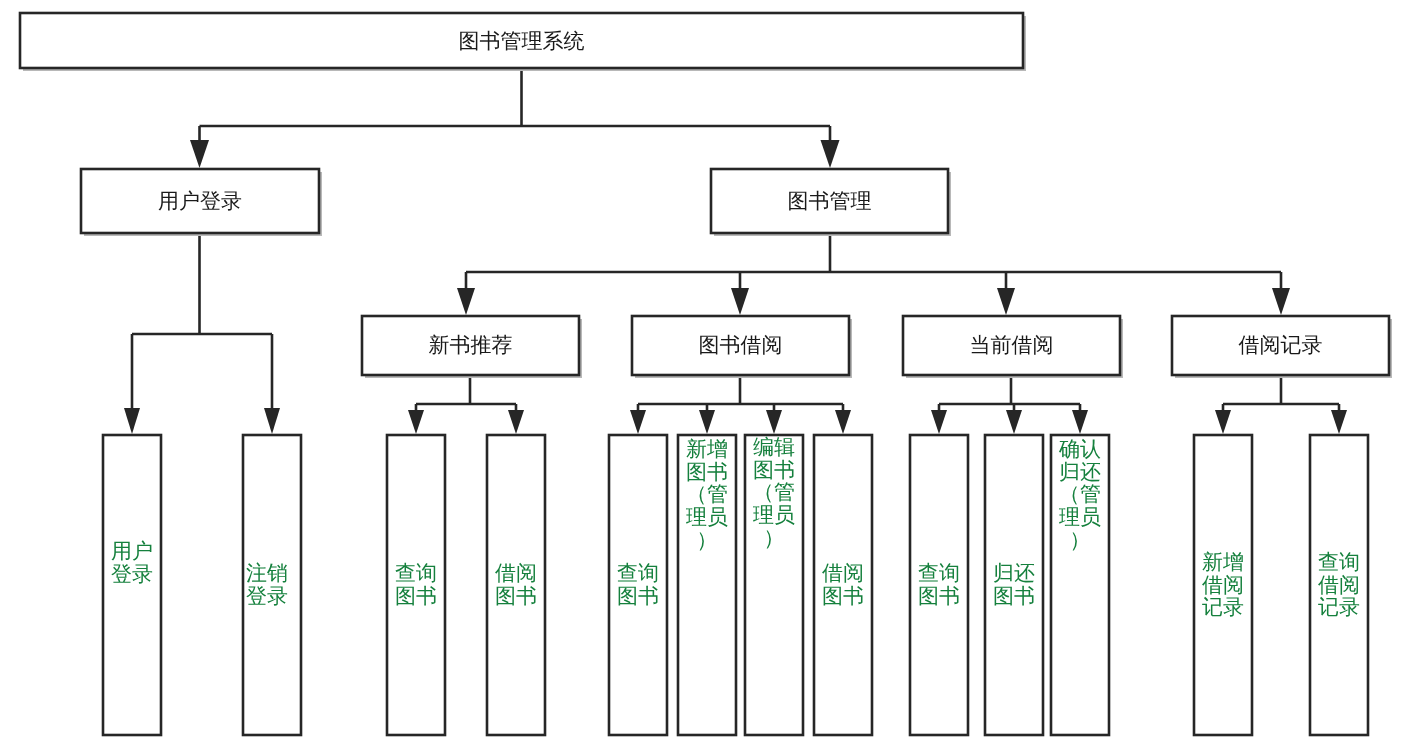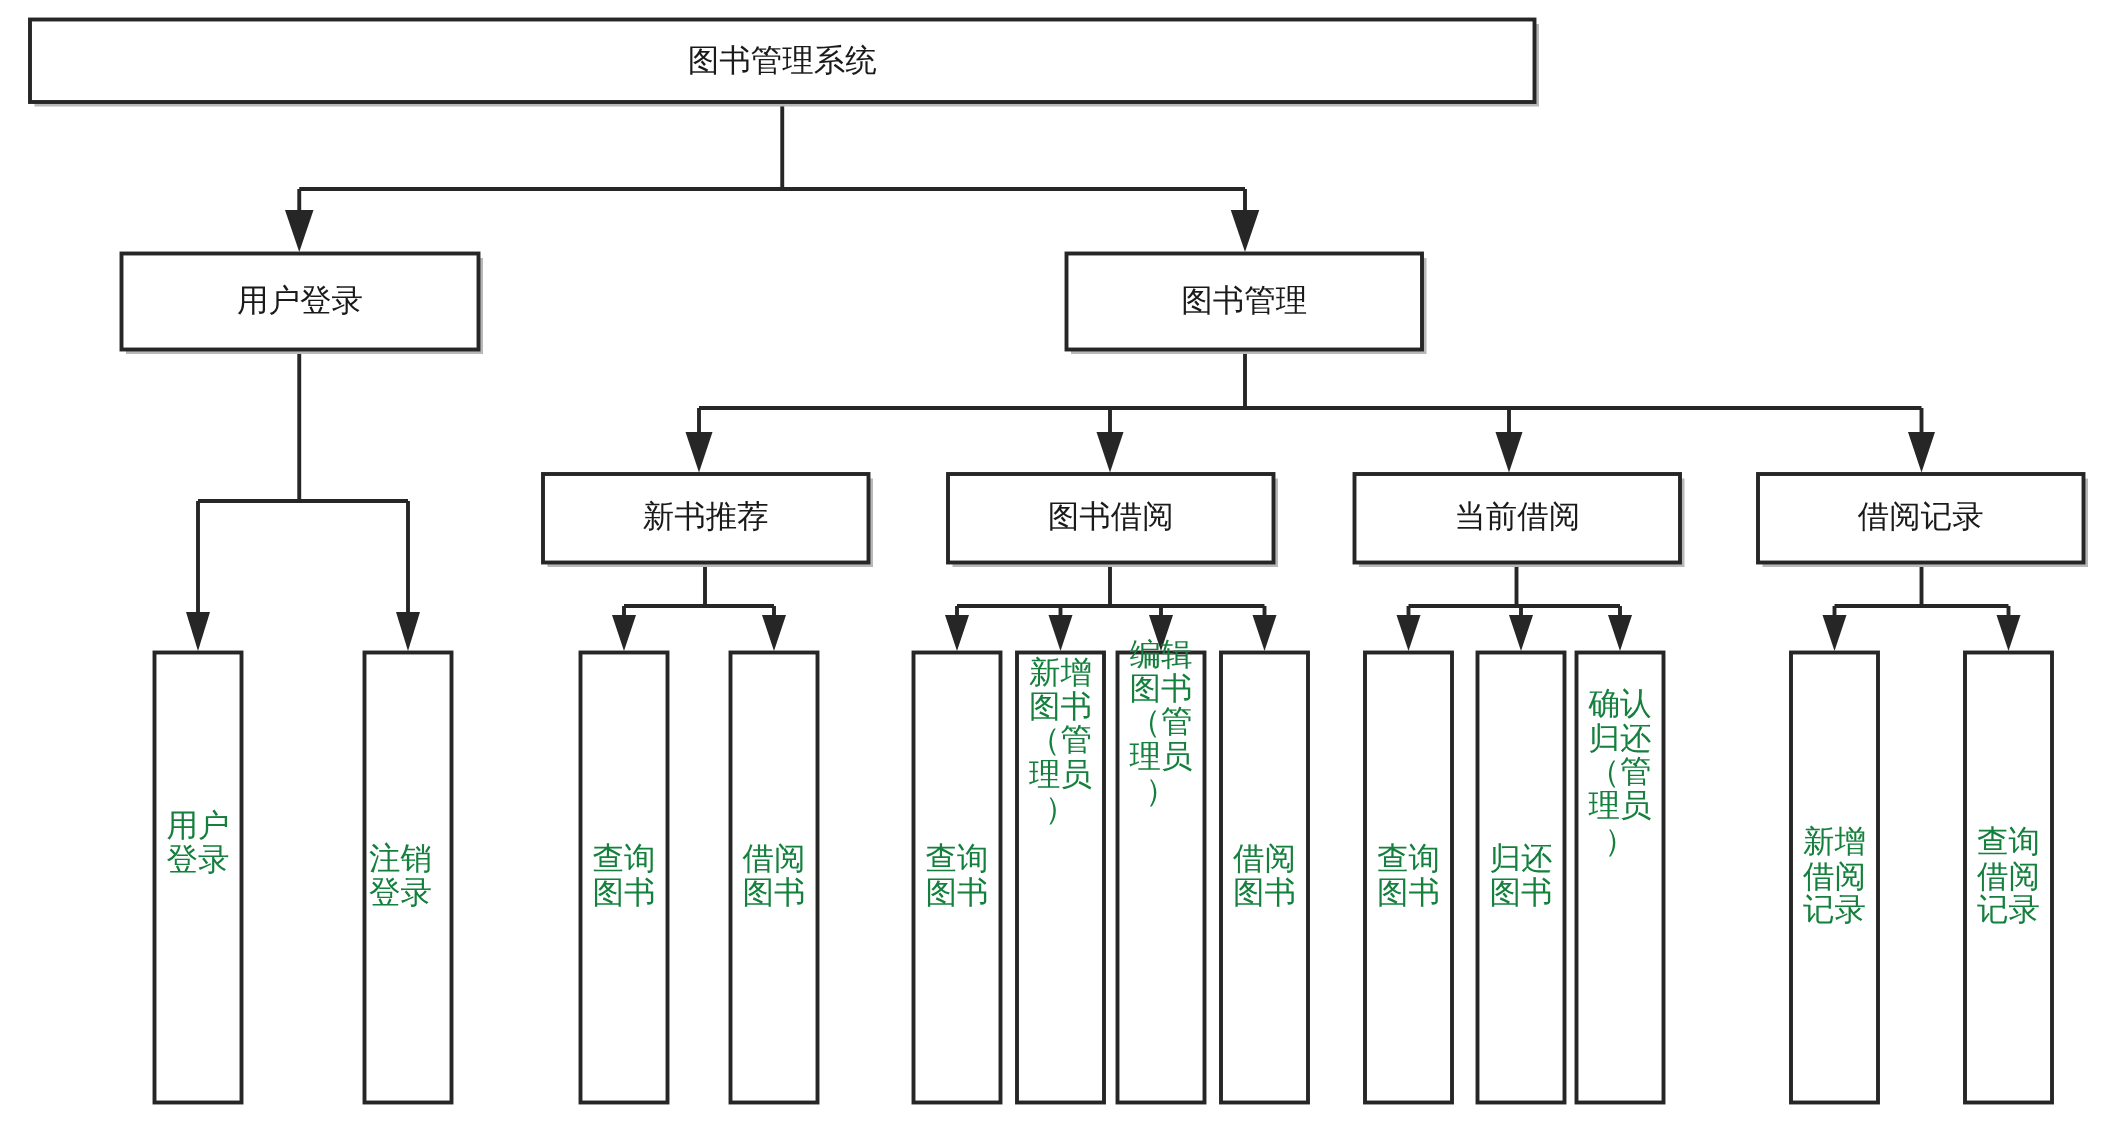--- a/index.html
+++ b/index.html
@@ -230,40 +230,40 @@
     <span>查询</span>
     <span>图书</span>
   </div>
   <div class="leaf-html-label" style="left:678px; top:438px; width:58px; height:294px; justify-content:flex-start;">
     <span>新增</span>
     <span>图书</span>
     <span>（管</span>
     <span>理员</span>
     <span>）</span>
   </div>
-  <div class="leaf-html-label" style="left:745px; top:426px; width:58px; height:294px; justify-content:flex-start;">
+  <div class="leaf-html-label" style="left:745px; top:436px; width:58px; height:294px; justify-content:flex-start;">
     <span>编辑</span>
     <span>图书</span>
     <span>（管</span>
     <span>理员</span>
     <span>）</span>
   </div>
   <div class="leaf-html-label" style="left:814px; top:435px; width:58px; height:300px;">
     <span>借阅</span>
     <span>图书</span>
   </div>
   <div class="leaf-html-label" style="left:910px; top:435px; width:58px; height:300px;">
     <span>查询</span>
     <span>图书</span>
   </div>
   <div class="leaf-html-label" style="left:985px; top:435px; width:58px; height:300px;">
     <span>归还</span>
     <span>图书</span>
   </div>
-  <div class="leaf-html-label" style="left:1051px; top:438px; width:58px; height:210px; justify-content:flex-start;margin-top:21px;">
+  <div class="leaf-html-label" style="left:1051px; top:438px; width:58px; height:210px; justify-content:flex-start;">
     <span>确认</span>
     <span>归还</span>
     <span>（管</span>
     <span>理员</span>
     <span>）</span>
   </div>
   <div class="leaf-html-label" style="left:1194px; top:435px; width:58px; height:300px;">
     <span>新增</span>
     <span>借阅</span>
     <span>记录</span>

